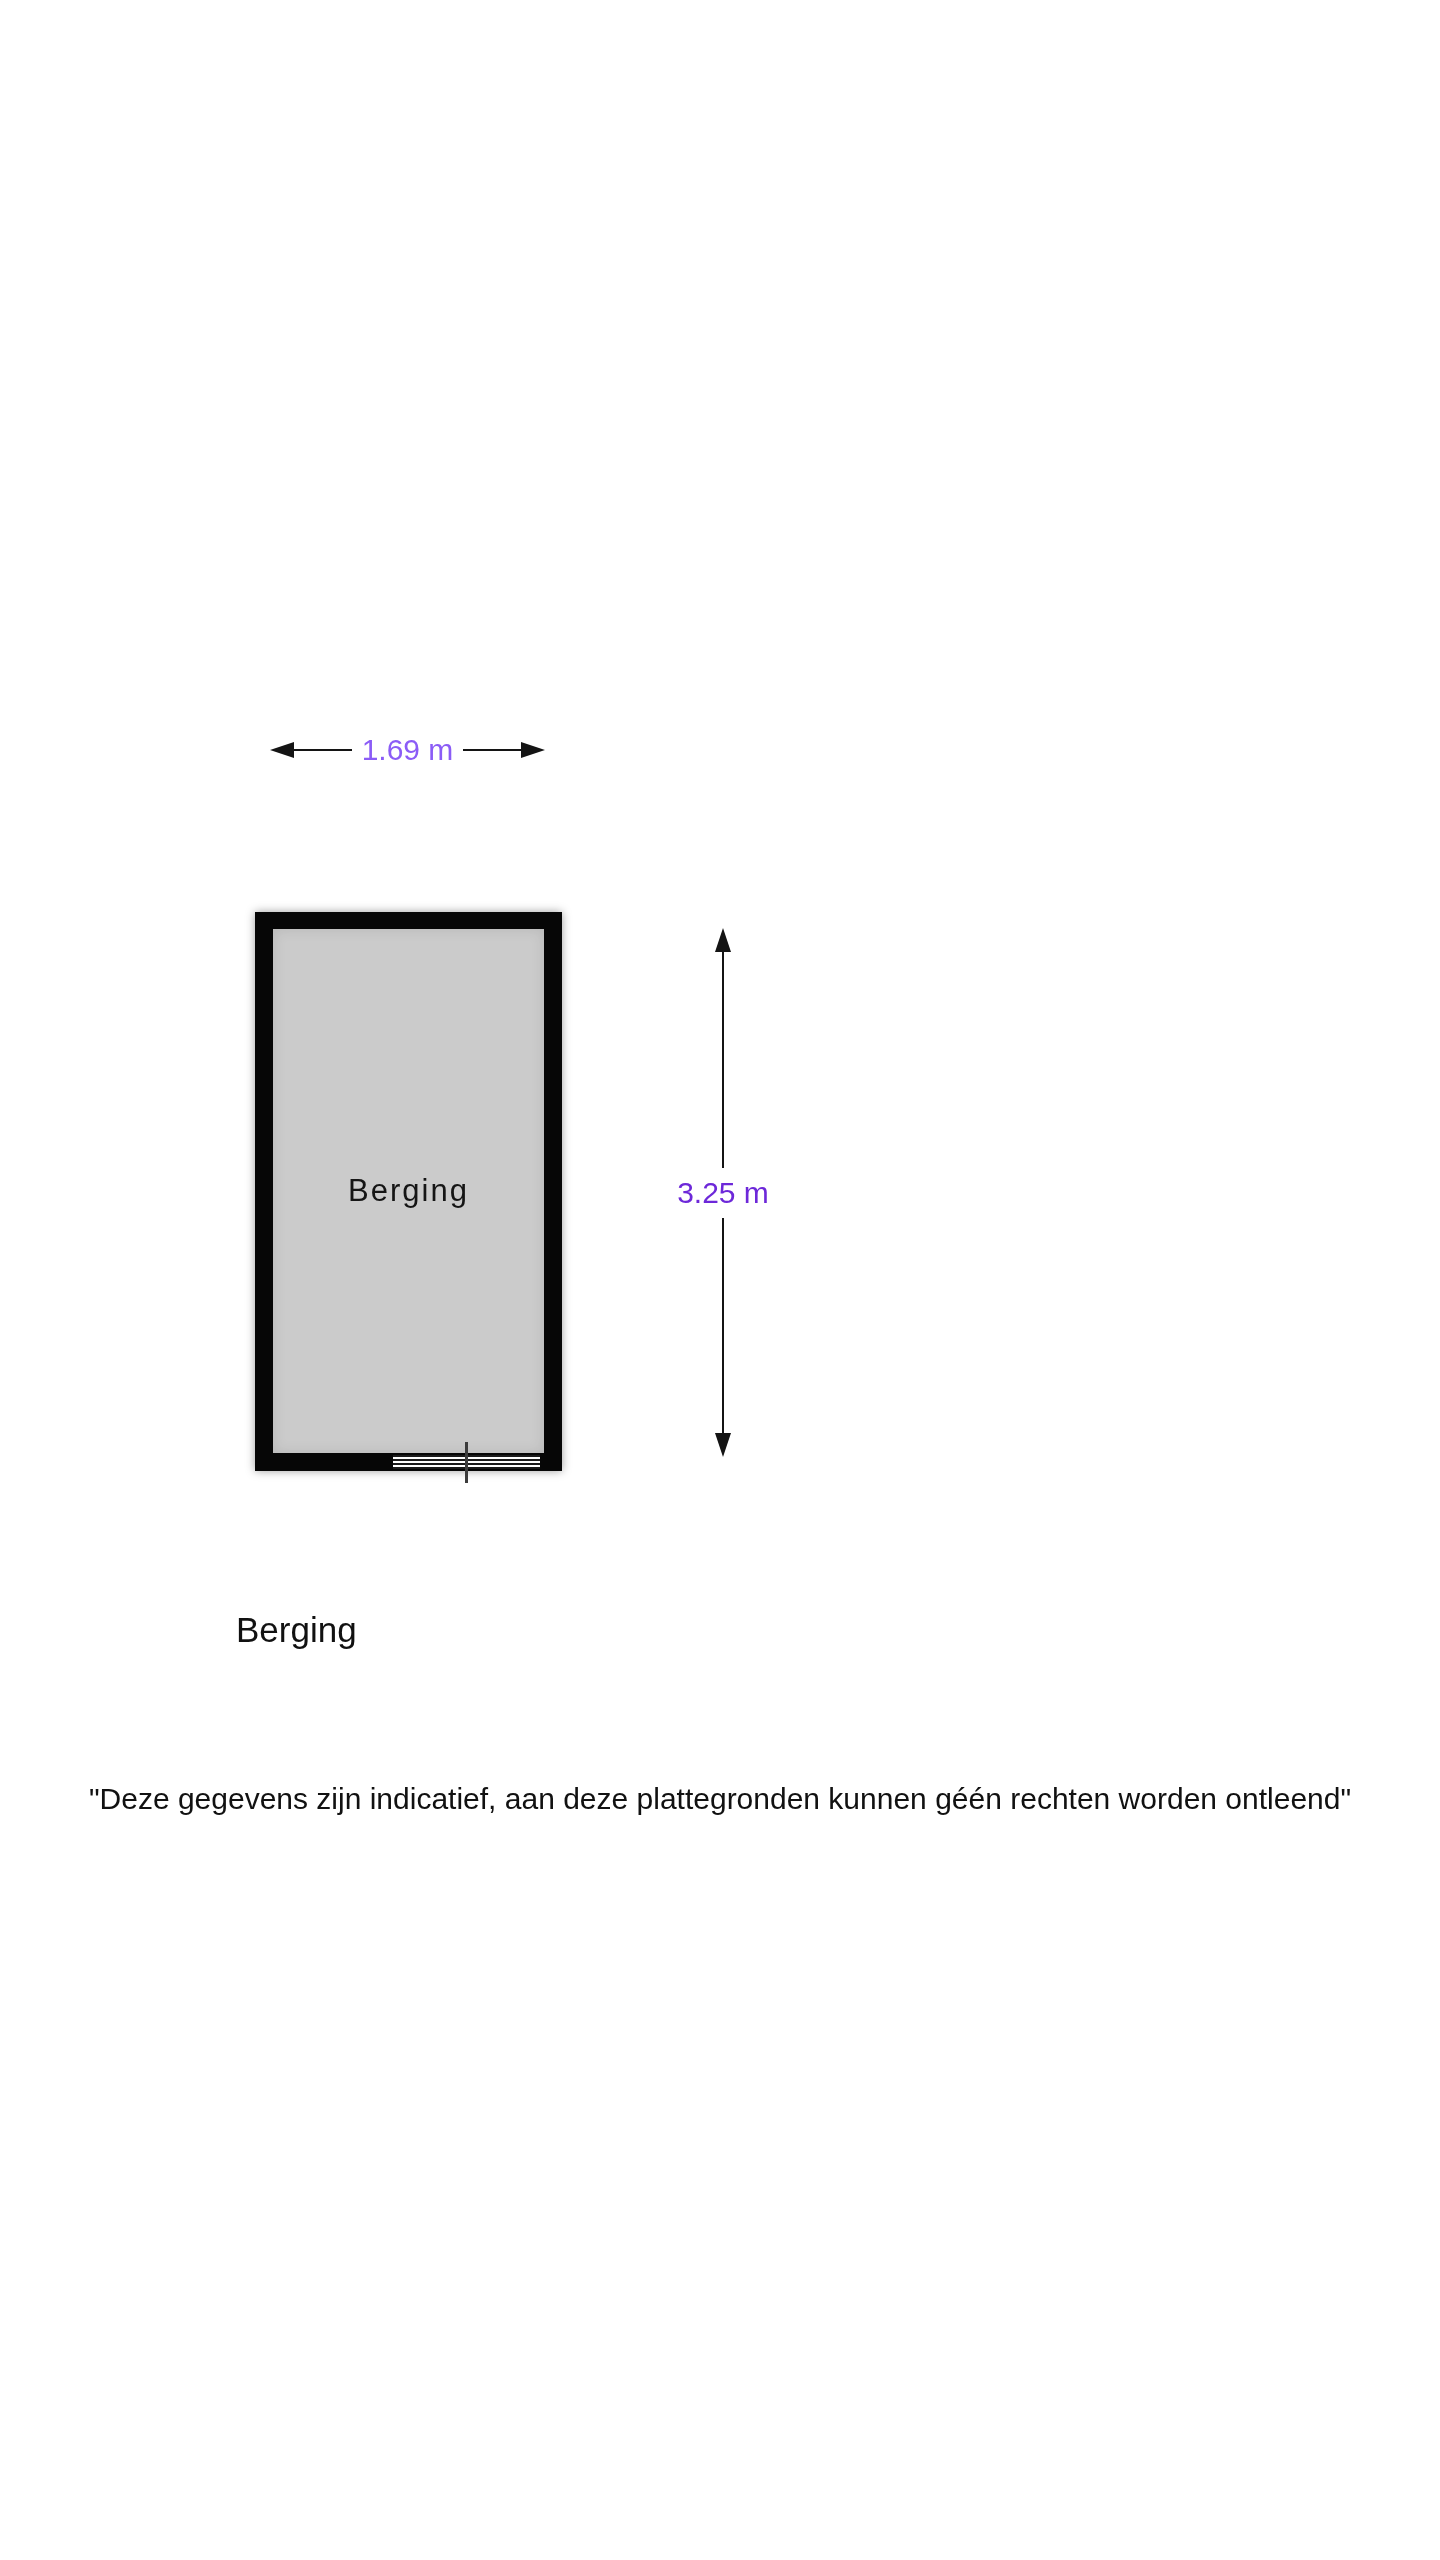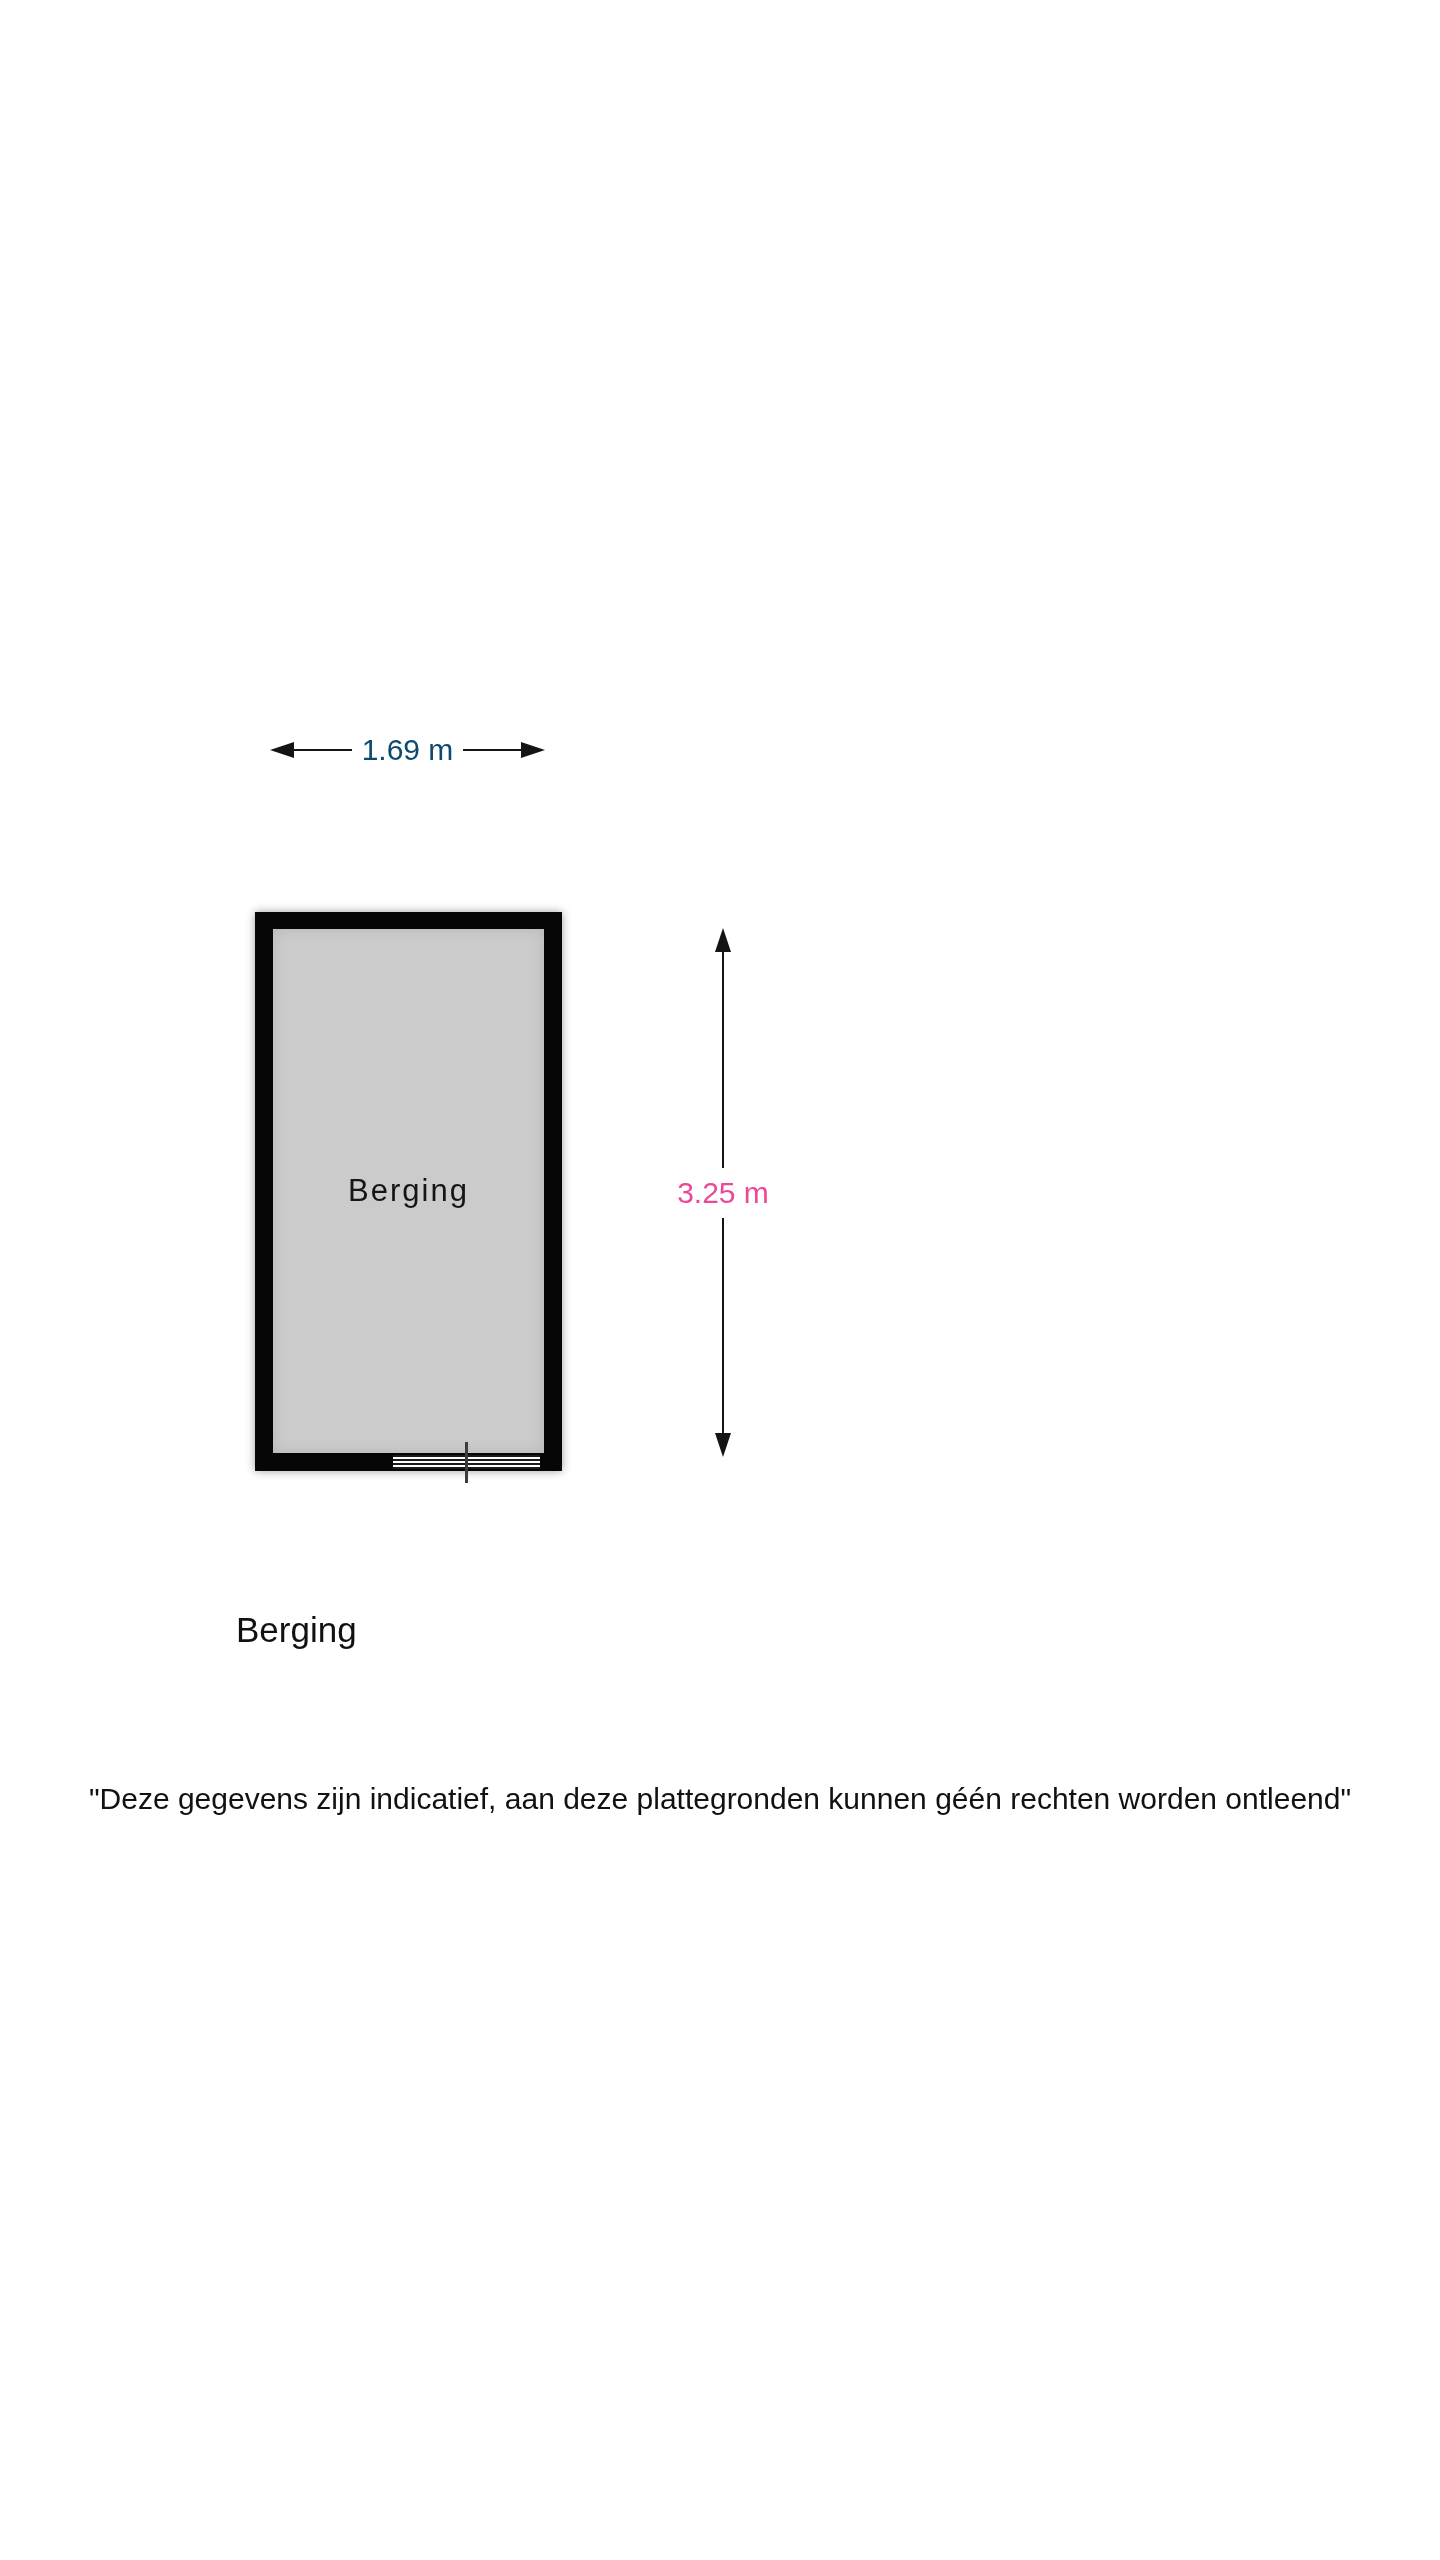--- a/index.html
+++ b/index.html
@@ -20,21 +20,21 @@
     width:275px; height:32px;
     display:flex;
     align-items:center;
   }
   .dim-h .line { flex:1; height:2px; background:#141414; }
   .dim-h .label {
     padding:0 10px;
     font-size:30px;
     line-height:32px;
     white-space:nowrap;
-    color:#0c4a6e;
+    color:#8b5cf6;
   }
   .tri { width:0; height:0; }
   .tri-left  { border-top:8px solid transparent; border-bottom:8px solid transparent; border-right:24px solid #141414; }
   .tri-right { border-top:8px solid transparent; border-bottom:8px solid transparent; border-left:24px solid #141414; }
   .tri-up    { border-left:8px solid transparent; border-right:8px solid transparent; border-bottom:24px solid #141414; }
   .tri-down  { border-left:8px solid transparent; border-right:8px solid transparent; border-top:24px solid #141414; }
 
   
   .room {
     position:absolute;
@@ -80,21 +80,21 @@
     width:130px; height:529px;
     display:flex;
     flex-direction:column;
     align-items:center;
   }
   .dim-v .line { flex:1; width:2px; background:#141414; }
   .dim-v .label {
     margin:8px 0;
     font-size:30px;
     white-space:nowrap;
-    color:#ec4899;
+    color:#6d28d9;
     text-align:center;
   }
 
   
   .caption {
     position:absolute;
     left:236px; top:1610px;
     font-size:35px;
     color:#111111;
   }

